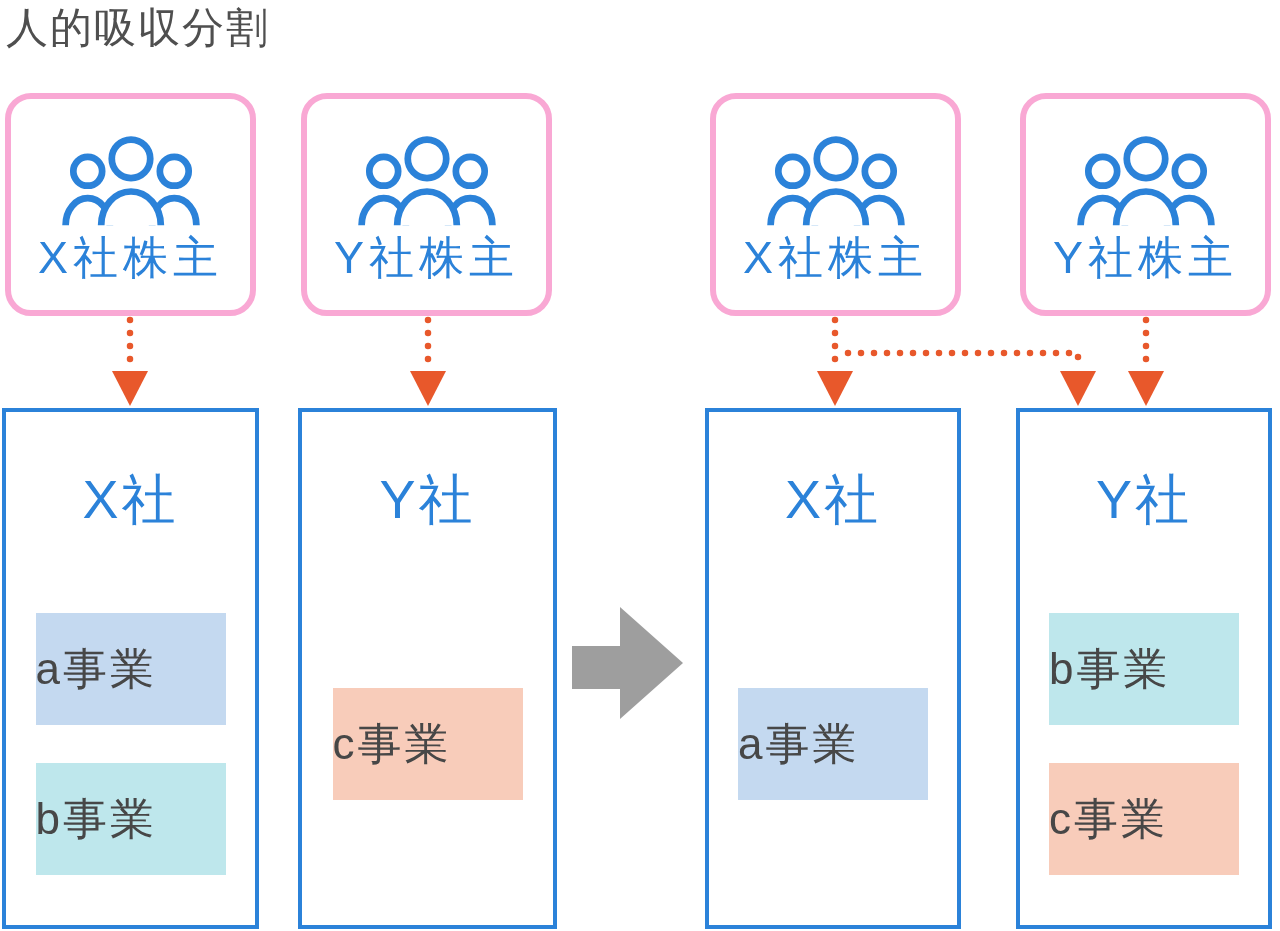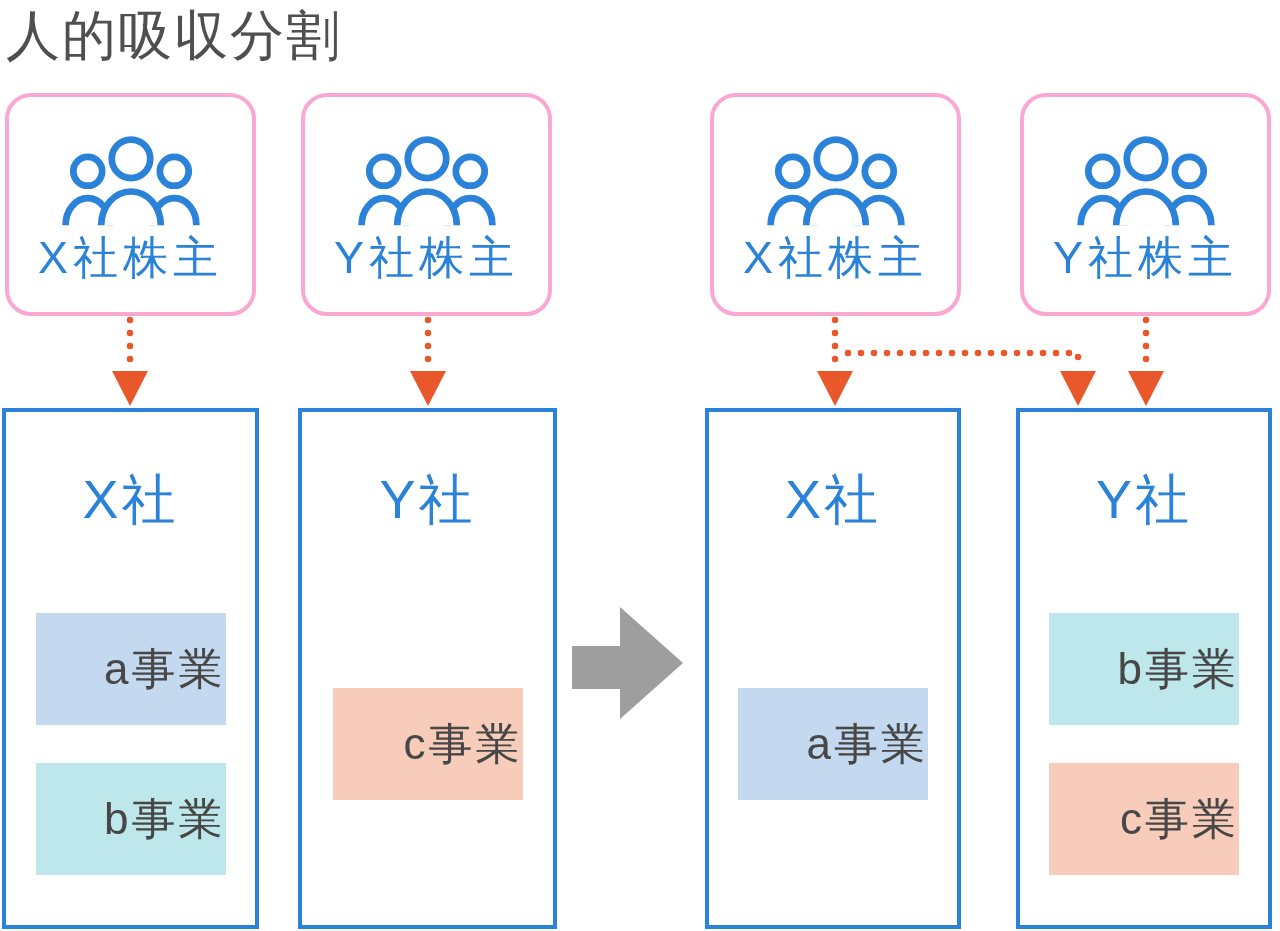--- a/index.html
+++ b/index.html
@@ -1,47 +1,47 @@
 <!DOCTYPE html>
 <html><head>
 <meta charset="utf-8">
 <style>
   html,body{margin:0;padding:0;background:#ffffff;}
   body{font-family:"Liberation Sans","DejaVu Sans",sans-serif;}
   .stage{position:relative;width:1280px;height:931px;background:#ffffff;overflow:hidden;}
 
   .title{
     position:absolute;left:6px;top:0px;margin:0;
-    font-size:54px;font-weight:400;color:#4f4f4f;letter-spacing:2px;
+    font-size:42px;font-weight:400;color:#4f4f4f;letter-spacing:2px;
   }
 
   
   .shbox{
     position:absolute;top:93px;width:251px;height:223px;box-sizing:border-box;
-    border:4px solid #f9a8d4;border-radius:26px;background:#ffffff;
+    border:6px solid #f9a8d4;border-radius:26px;background:#ffffff;
     display:flex;flex-direction:column;align-items:center;justify-content:center;
     gap:4px;padding-top:2px;
   }
   .people{width:162px;height:100px;flex:0 0 auto;}
   .shlabel{
     font-size:45px;color:#2b82d9;letter-spacing:5px;line-height:1.1;white-space:nowrap;
   }
 
   
   .cobox{
     position:absolute;top:408px;height:521px;box-sizing:border-box;
     border:4px solid #2b82d9;background:#ffffff;
   }
   .coname{
     position:absolute;top:52px;left:0;width:100%;text-align:center;
     font-size:54px;color:#2b82d9;letter-spacing:3px;
   }
   .biz{
     position:absolute;left:50%;transform:translateX(-50%);
-    width:190px;height:112px;display:flex;align-items:center;justify-content:flex-end;
+    width:190px;height:112px;display:flex;align-items:center;justify-content:flex-start;
   }
   .biz span{font-size:44px;color:#474747;letter-spacing:3px;white-space:nowrap;}
   .slot-d1{top:201px;}
   .slot-d2{top:351px;}
   .slot-s{top:276px;}
 
   .overlay{position:absolute;left:0;top:0;pointer-events:none;}
 </style>
 </head>
 <body>

